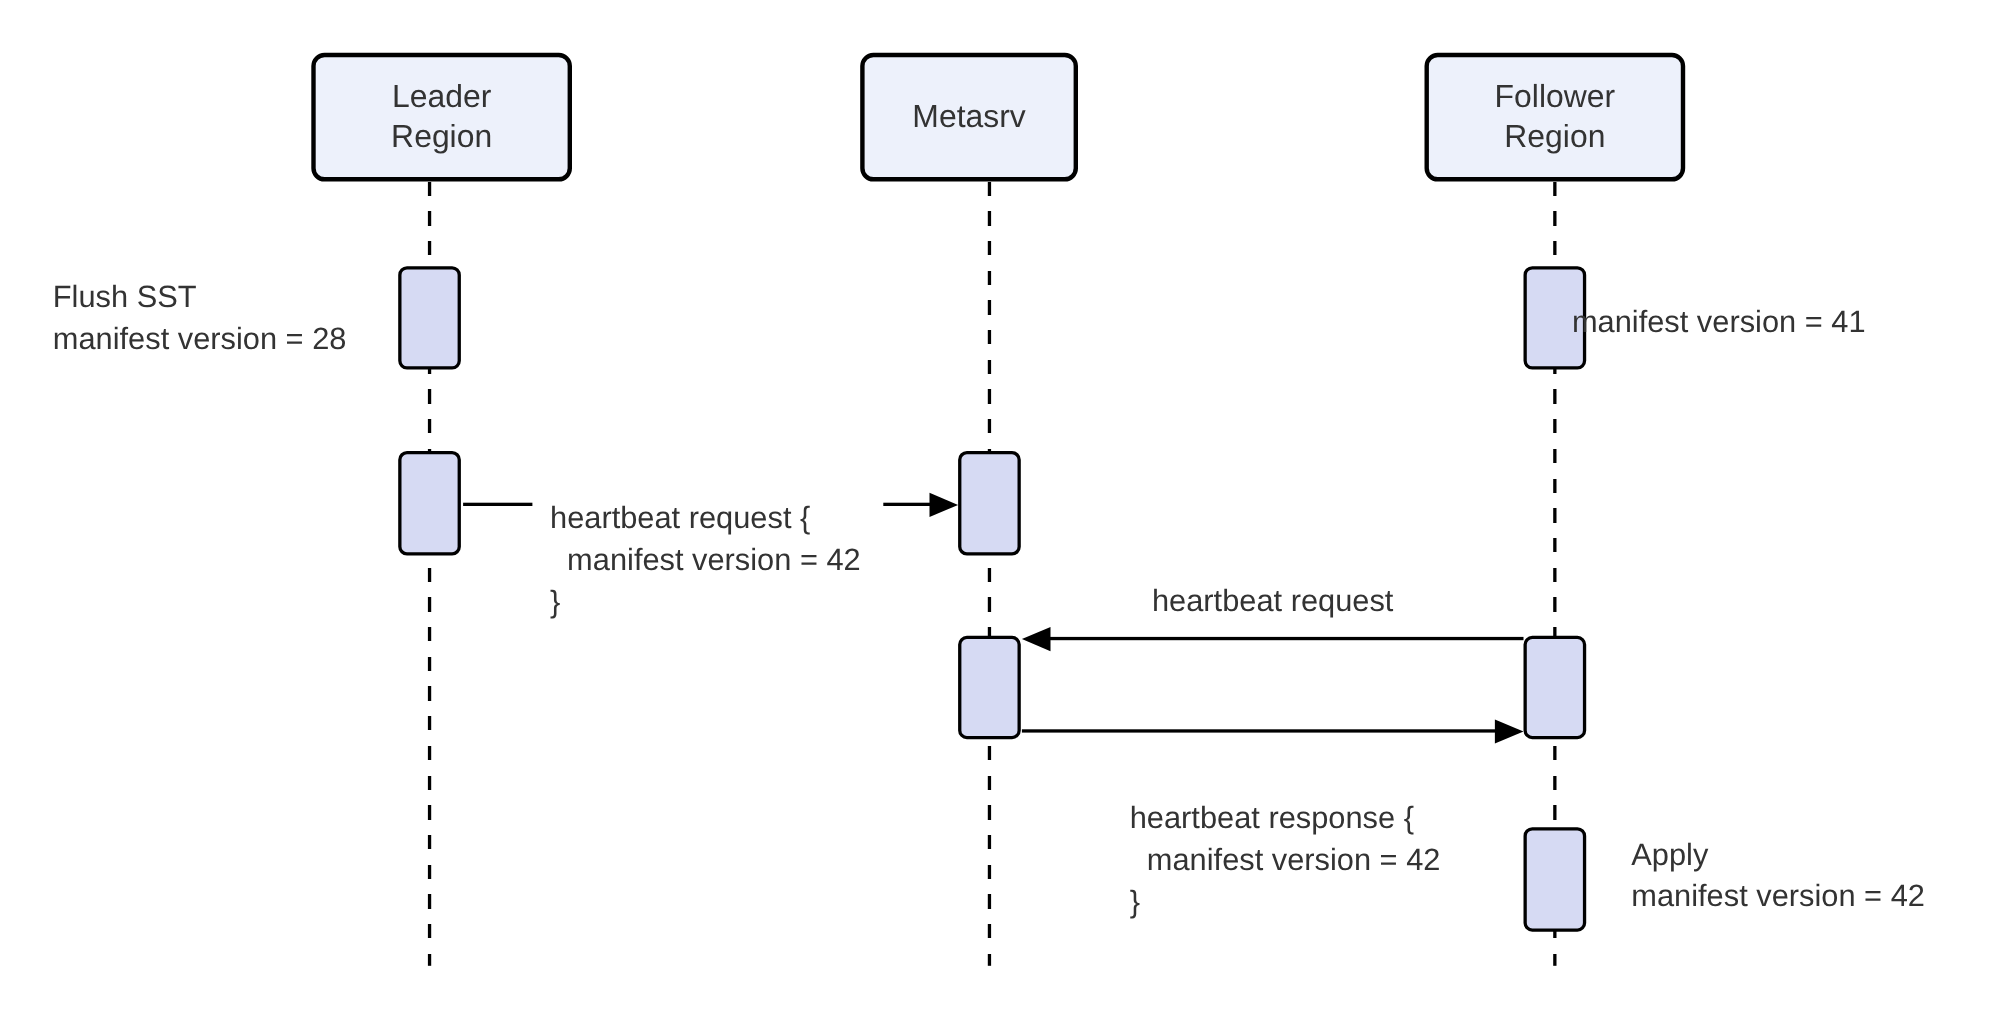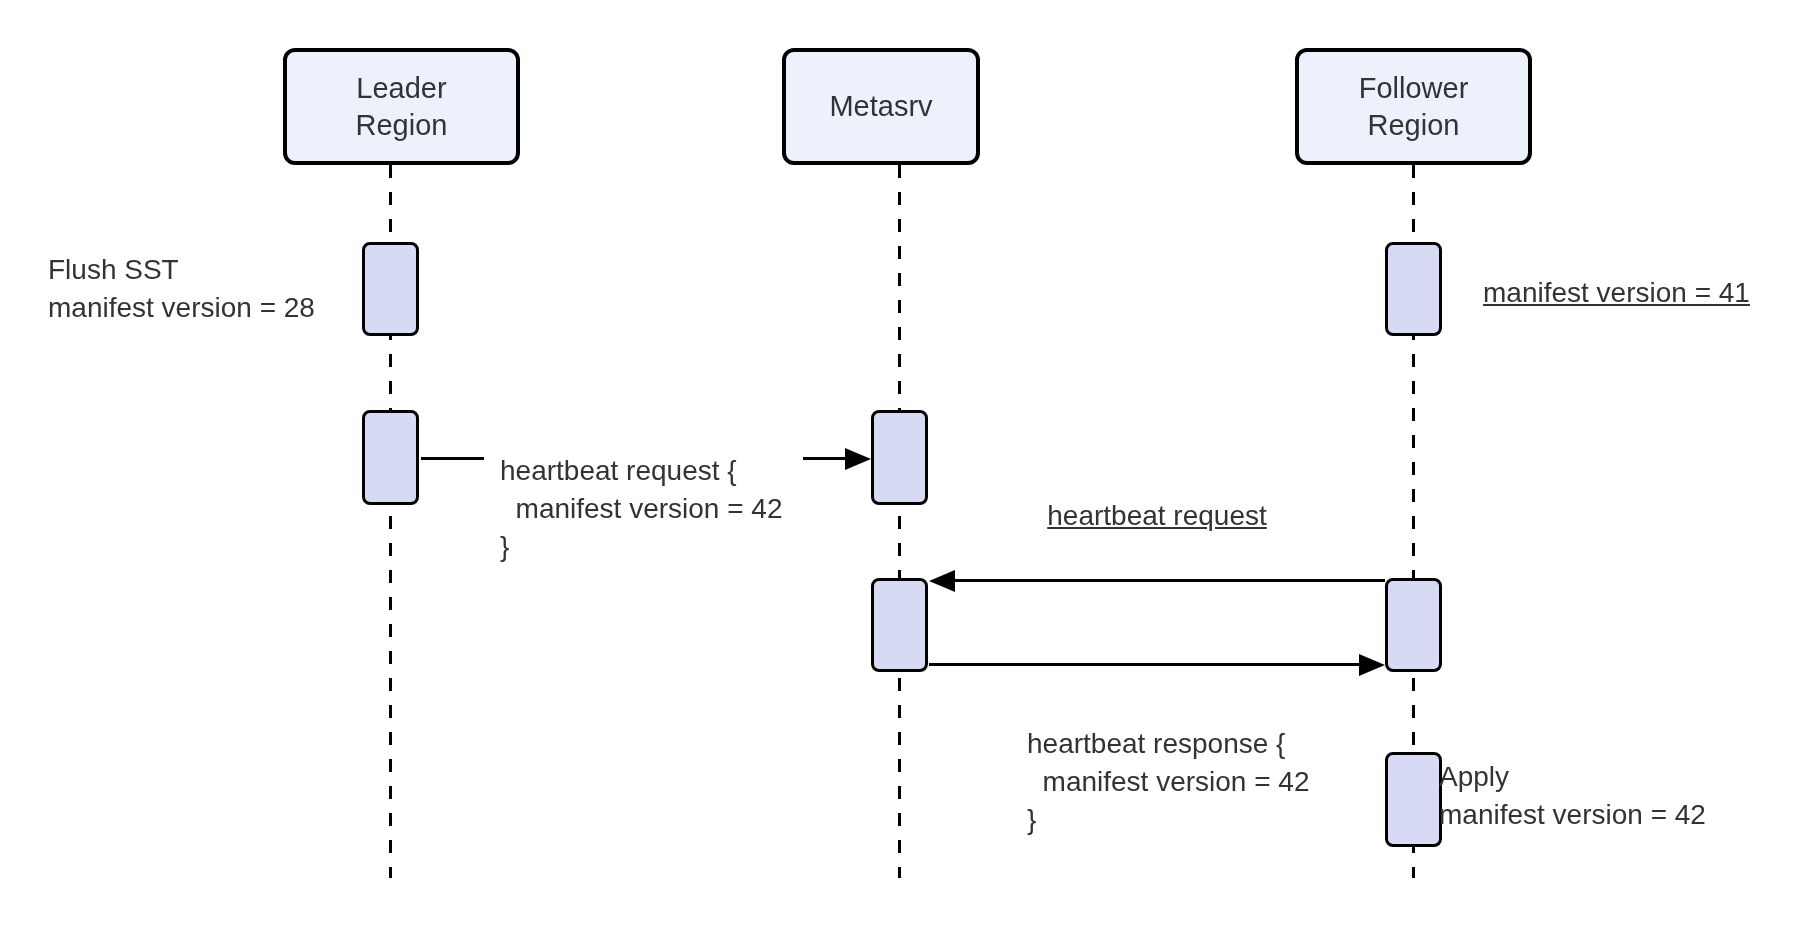--- a/index.html
+++ b/index.html
@@ -114,29 +114,29 @@
   <div class="activation" style="left:1385px; top:578px; height:94px;"></div>
   <div class="activation" style="left:1385px; top:752px; height:95px;"></div>
 
   <div class="mline" style="left:421px; top:457px; width:63px;"></div>
   <div class="label" style="left:500px; top:404px;margin-top:48px;">heartbeat request {
   manifest version = 42
 }</div>
   <div class="mline" style="left:803px; top:457px; width:44px;"></div>
   <div class="arrowhead right" style="left:845px; top:447.5px;"></div>
 
-  <div class="label centered" style="left:1157px; top:497px;text-decoration:underline;">heartbeat request</div>
+  <div class="label centered" style="left:1157px; top:527px;">heartbeat request</div>
   <div class="arrowhead left" style="left:929px; top:569.5px;"></div>
   <div class="mline" style="left:953px; top:579px; width:432px;"></div>
 
   <div class="mline" style="left:929px; top:663px; width:432px;"></div>
   <div class="arrowhead right" style="left:1359px; top:653.5px;"></div>
   <div class="label" style="left:1027px; top:725px;">heartbeat response {
   manifest version = 42
 }</div>
 
   <div class="label" style="left:48px; top:251px;">Flush SST
 manifest version = 28</div>
-  <div class="label" style="left:1483px; top:274px;text-decoration:underline;">manifest version = 41</div>
-  <div class="label" style="left:1439px; top:758px;">Apply
+  <div class="label" style="left:1429px; top:274px;">manifest version = 41</div>
+  <div class="label" style="left:1483px; top:758px;">Apply
 manifest version = 42</div>
 
 </div>
 
 </body></html>

